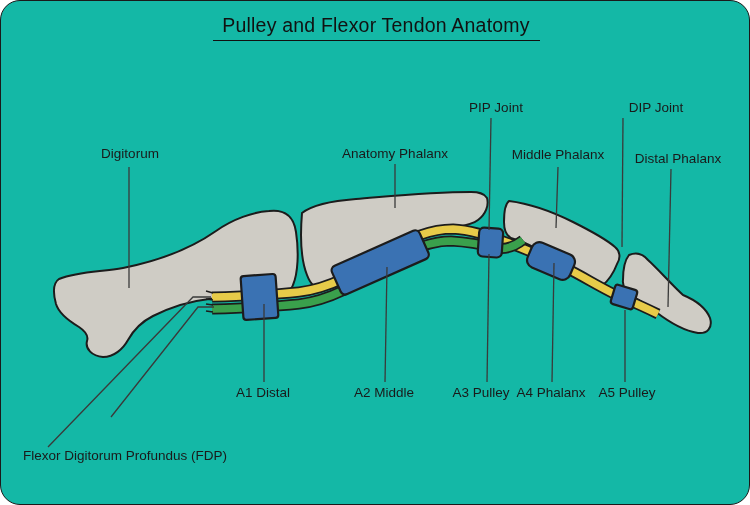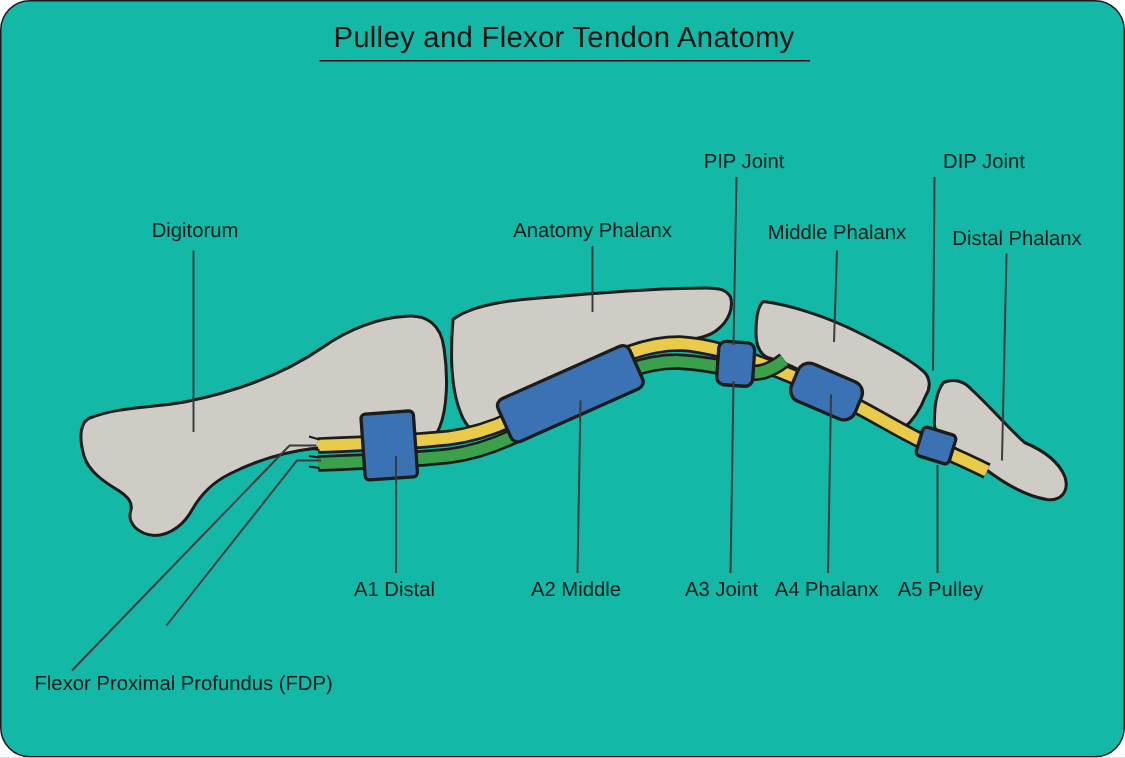--- a/index.html
+++ b/index.html
@@ -164,19 +164,19 @@
 
   <div class="label centered" style="left:129px;top:146px;">Digitorum</div>
   <div class="label centered" style="left:394px;top:146px;">Anatomy Phalanx</div>
   <div class="label centered" style="left:495px;top:100px;">PIP Joint</div>
   <div class="label centered" style="left:617px;top:100px;margin-left:38px;">DIP Joint</div>
   <div class="label centered" style="left:557px;top:147px;">Middle Phalanx</div>
   <div class="label centered" style="left:677px;top:151px;">Distal Phalanx</div>
 
   <div class="label centered" style="left:262px;top:385px;">A1 Distal</div>
   <div class="label centered" style="left:383px;top:385px;">A2 Middle</div>
-  <div class="label centered" style="left:480px;top:385px;">A3 Joint</div>
+  <div class="label centered" style="left:480px;top:385px;">A3 Pulley</div>
   <div class="label centered" style="left:550px;top:385px;">A4 Phalanx</div>
   <div class="label centered" style="left:626px;top:385px;">A5 Pulley</div>
 
-  <div class="label" style="left:22px;top:448px;">Flexor Proximal Profundus (FDP)</div>
+  <div class="label" style="left:22px;top:448px;">Flexor Digitorum Profundus (FDP)</div>
 
 </div>
 
 </body></html>

